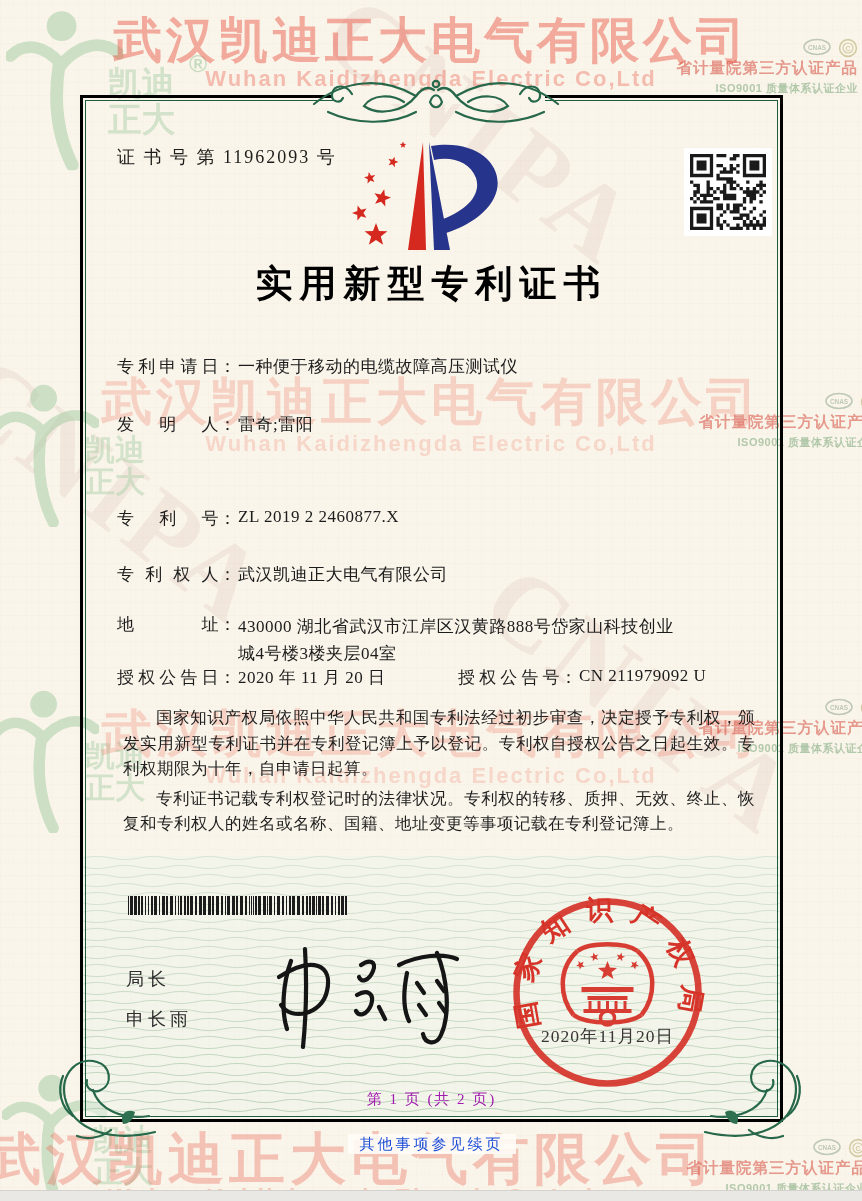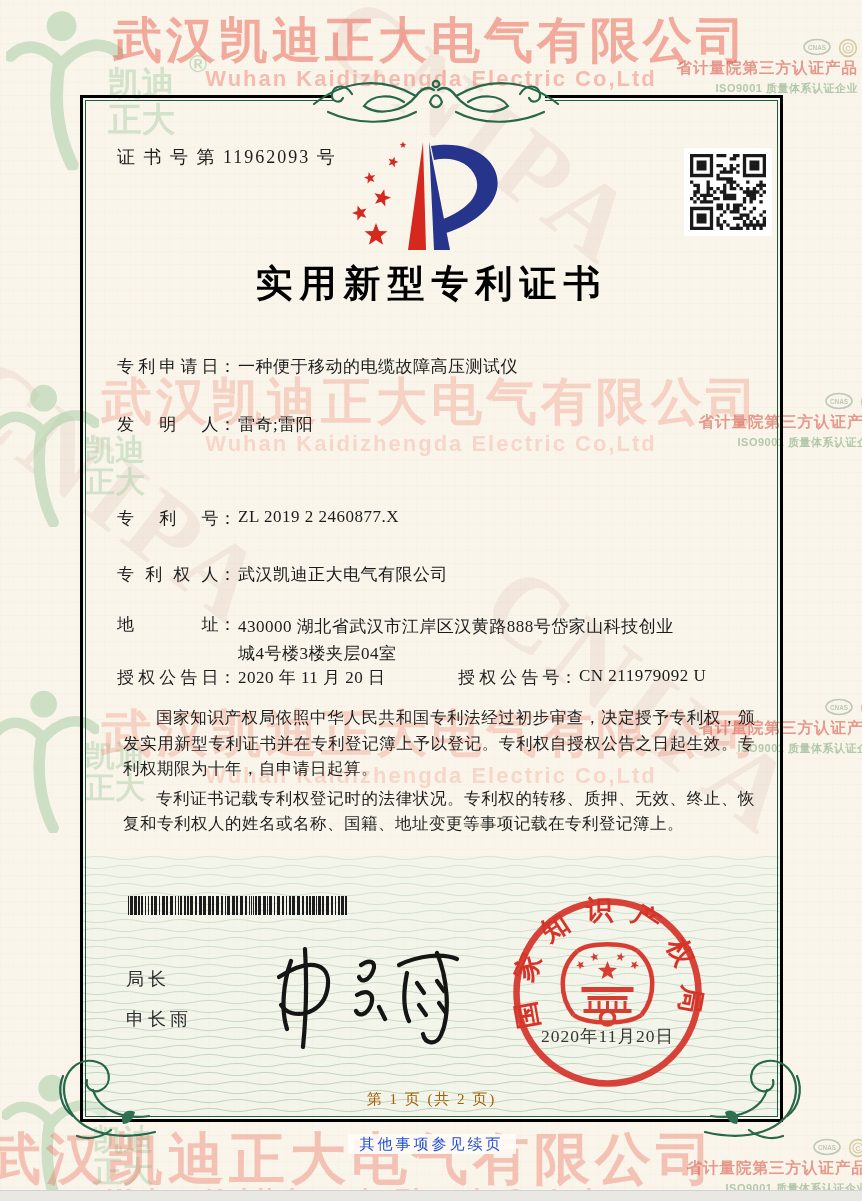--- a/index.html
+++ b/index.html
@@ -62,21 +62,21 @@
   .body-text{position:absolute;left:36px;top:603px;width:640px;font-size:16.5px;line-height:25.5px;
              text-align:justify;color:#1f1f1f;letter-spacing:.5px;}
   .body-text p{margin:4px;text-indent:2em;}
   .barcode{position:absolute;left:45px;top:798px;}
   .signer{position:absolute;left:43px;font-family:"Liberation Sans","DejaVu Sans",sans-serif;
           font-size:18px;letter-spacing:4px;color:#2b2b2b;}
   .signer1{top:869px;}.signer2{top:909px;}
   .autograph{position:absolute;left:178px;top:843px;width:210px;height:112px;}
   .autograph path{stroke:#151515;stroke-width:4.2;fill:none;stroke-linecap:round;stroke-linejoin:round;}
   .pagenum{position:absolute;left:0;top:992px;width:100%;text-align:center;font-size:15px;
-           letter-spacing:2px;color:#a16207;}
+           letter-spacing:2px;color:#a21caf;}
   .guilloche{position:absolute;left:0;top:752px;width:697px;height:266px;z-index:-1;}
   .gfade{position:absolute;left:0;top:752px;width:697px;height:70px;z-index:-1;
          background:linear-gradient(#faf5ea,rgba(250,245,234,0));}
   
   .seal{position:absolute;left:510px;top:895px;width:195px;height:195px;z-index:3;opacity:.94;}
   
   .below-note{position:absolute;left:80px;top:1135px;width:703px;text-align:center;z-index:4;}
   .below-note span{background:rgba(255,253,248,.88);padding:2px 12px;font-size:15px;
                    letter-spacing:3px;color:#1d4ed8;}
   .bottom-strip{position:absolute;left:0;top:1190px;width:862px;height:11px;background:#e9e8e4;

